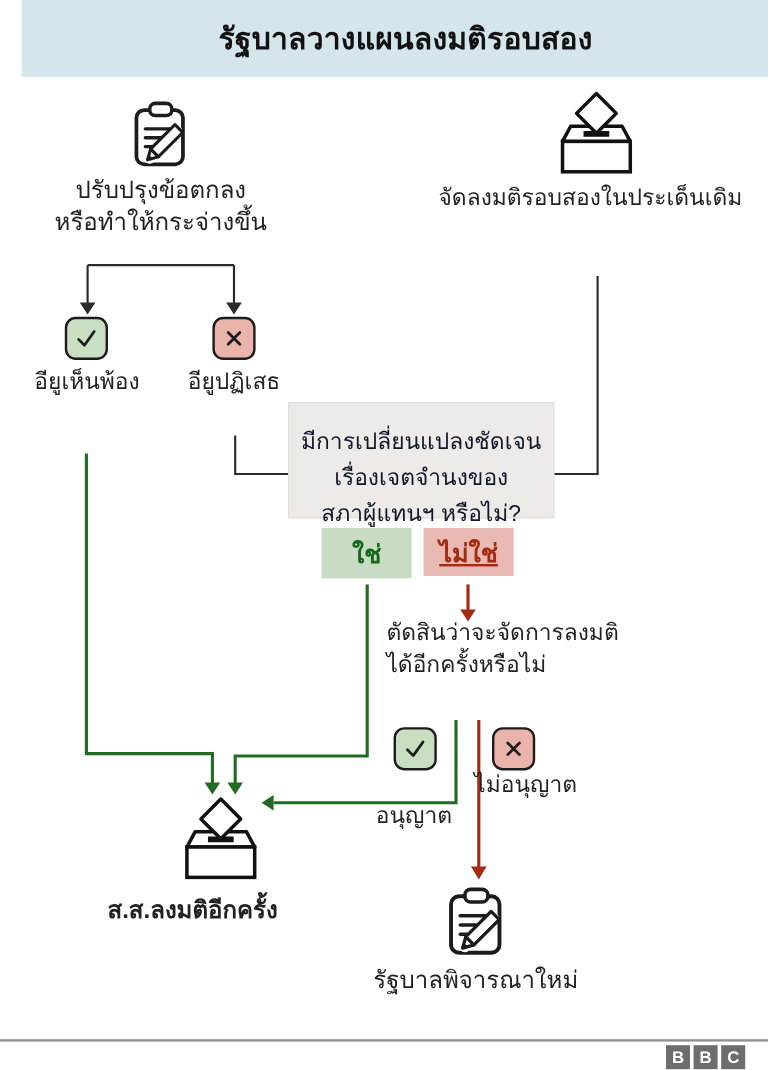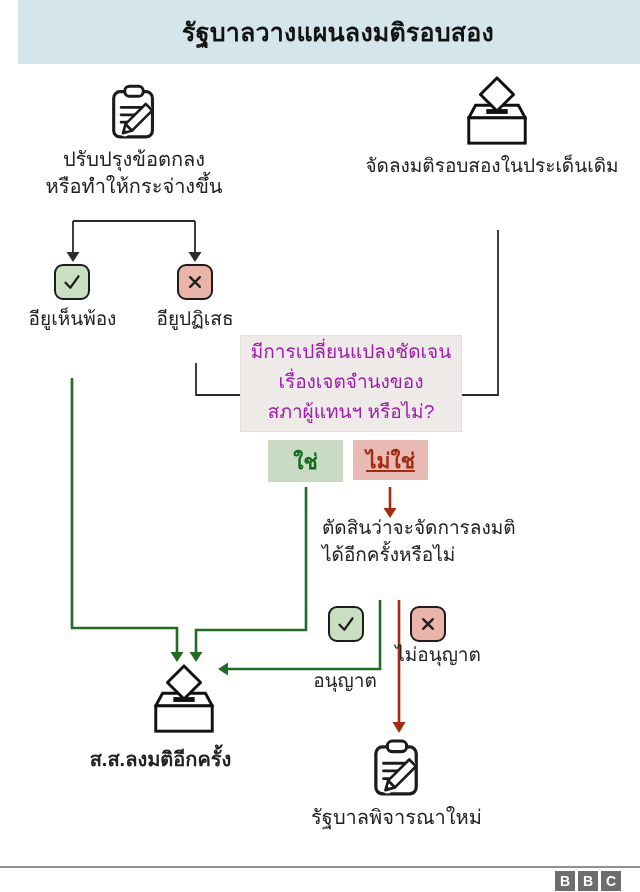--- a/index.html
+++ b/index.html
@@ -5,21 +5,21 @@
   html,body{margin:0;padding:0;}
   body{font-family:"Liberation Sans","DejaVu Sans",sans-serif;background:#fff;}
   .stage{position:relative;width:640px;height:892px;background:#ffffff;overflow:hidden;}
   .abs{position:absolute;}
   .header{left:18px;top:0;width:640px;height:64px;background:#d5e5ec;display:flex;align-items:center;justify-content:center;}
   .header h1{margin:0;font-size:25px;font-weight:bold;color:#121212;letter-spacing:.2px;}
   .lbl{color:#222;text-align:center;}
   .lbl.big{font-size:20px;line-height:27px;text-align:center;}
   .lbl.mid{font-size:19px;line-height:26px;}
   .nowrap{white-space:nowrap;}
-  .qbox{background:#edeae7;border:1px solid #e3e0da;text-align:center;font-size:19px;line-height:30px;color:#a21caf;box-sizing:border-box;padding-top:1px;}
+  .qbox{background:#edeae7;border:1px solid #e3e0da;text-align:center;font-size:19px;line-height:30px;color:#0f172a;box-sizing:border-box;padding-top:18px;}
   .chip{display:flex;align-items:center;justify-content:center;font-size:21px;font-weight:bold;}
   .chip.yes{background:#c9dcc3;color:#15691c;}
   .chip.no{background:#e9bab3;color:#a22b10;}
   .ckbox{width:32px;height:32px;border:2.5px solid #1c1c1c;border-radius:9px;box-sizing:content-box;display:flex;align-items:center;justify-content:center;}
   .ckbox.green{background:#c9dfc1;}
   .ckbox.red{background:#eab4aa;}
   .ckbox svg{width:26px;height:26px;}
   .footline{background:#909090;height:2px;}
   .bbc{display:flex;gap:3px;}
   .bbc .blk{width:20px;height:20px;background:#6d6d6d;color:#fff;font-weight:bold;font-size:14px;line-height:20px;text-align:center;}

